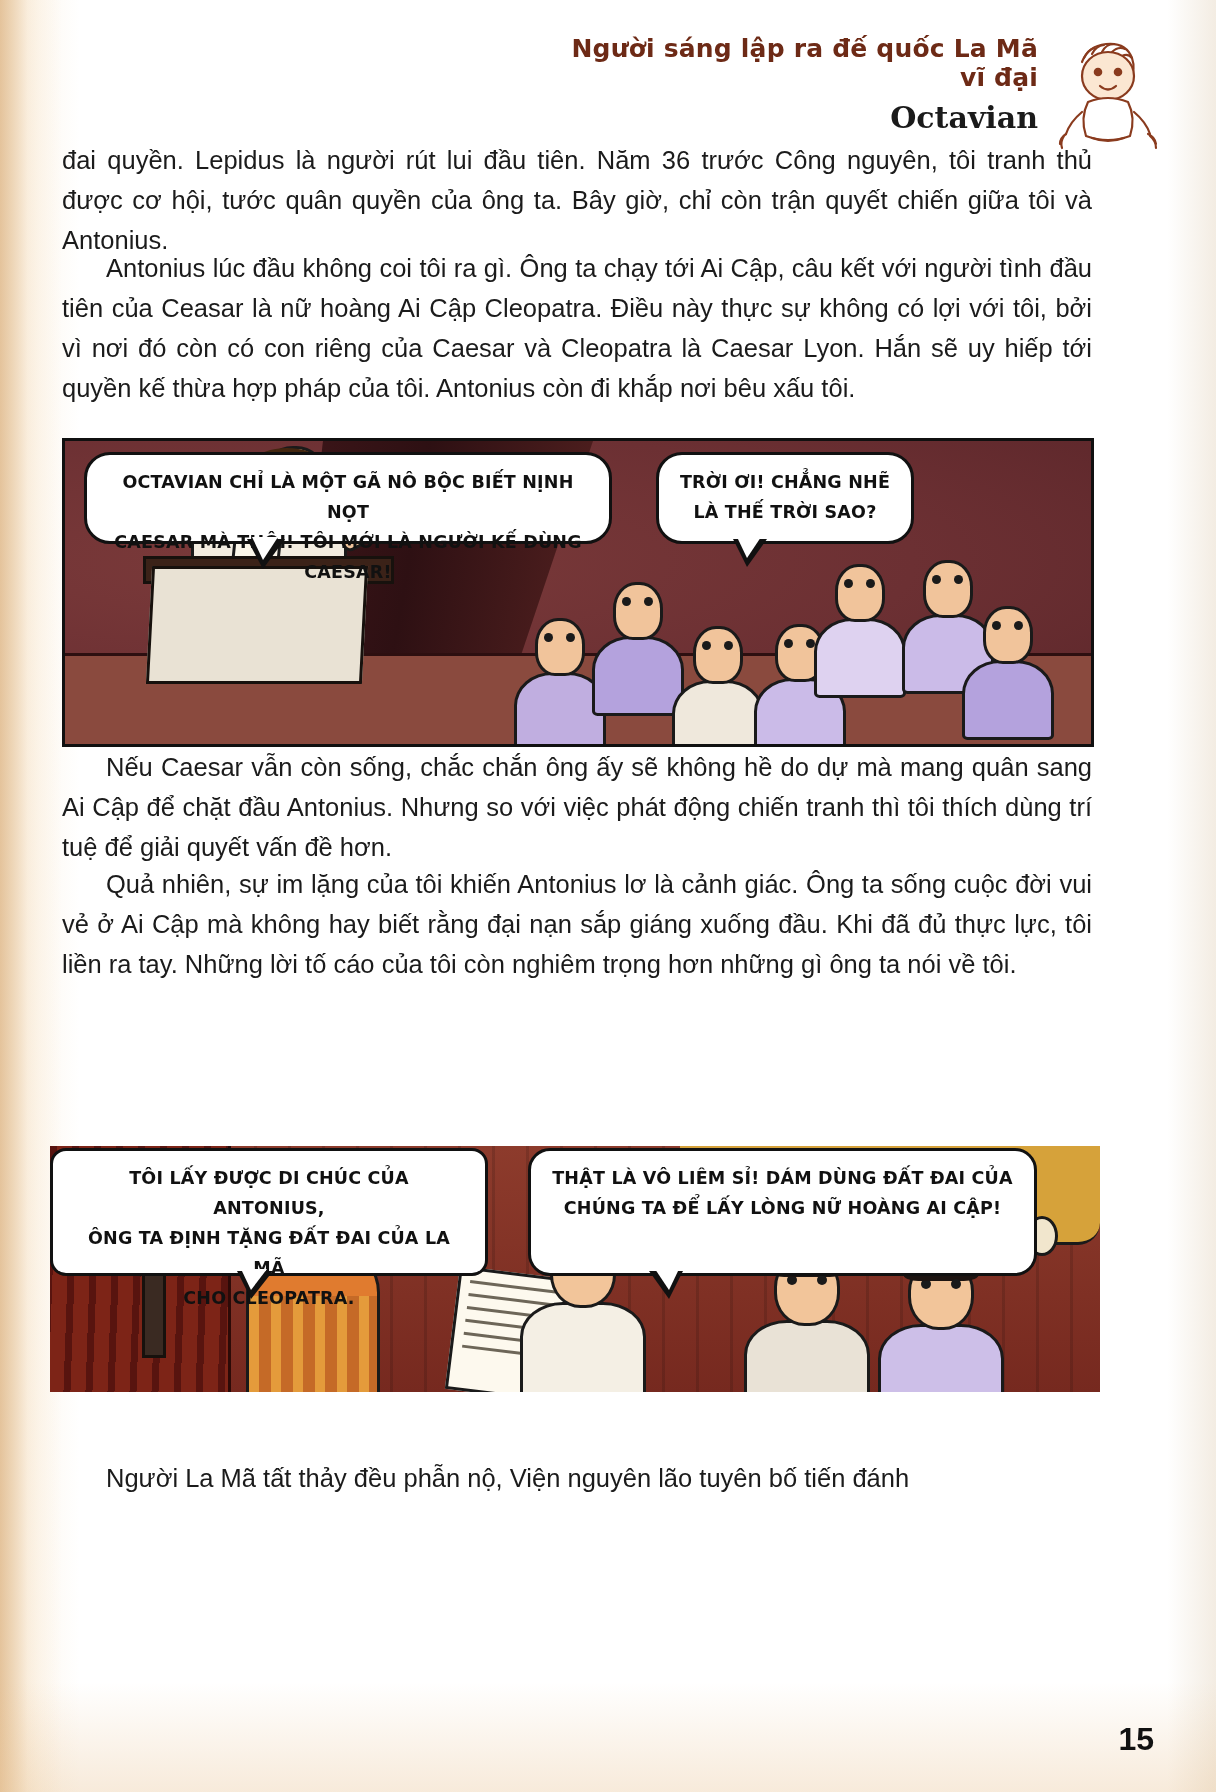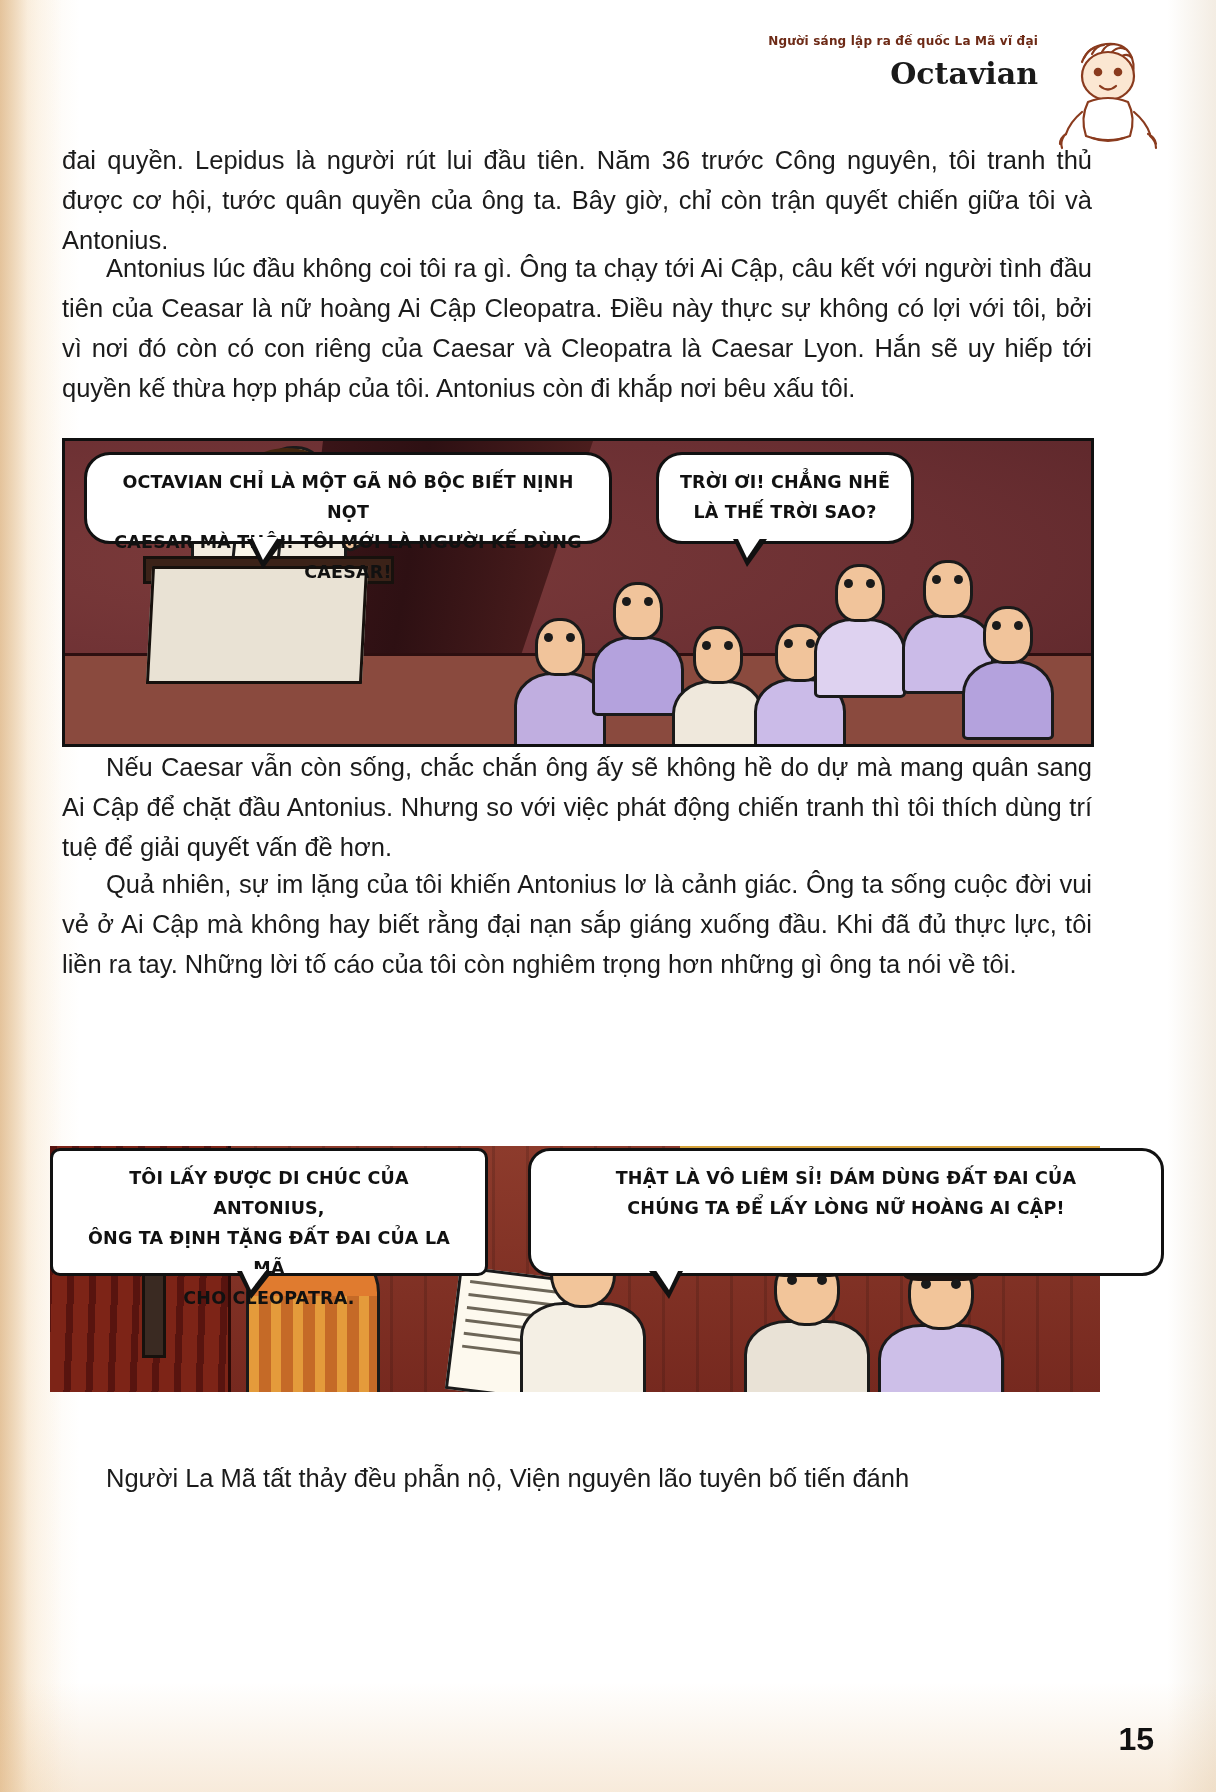--- a/index.html
+++ b/index.html
@@ -40,21 +40,21 @@
   .header {
     position: absolute;
     top: 34px;
     right: 58px;
     text-align: right;
     width: 620px;
   }
   .header-kicker {
     font-family: "DejaVu Sans", sans-serif;
     font-weight: bold;
-    font-size: 12px;
+    font-size: 25px;
     color: #6d2a16;
     letter-spacing: 0.2px;
     padding-right: 120px;
   }
   .header-title {
     font-family: "DejaVu Serif", serif;
     font-weight: bold;
     font-size: 30px;
     color: #1a1a1a;
     margin-top: 8px;
@@ -348,36 +348,36 @@
     border-top: 28px solid #111;
   }
   #b2 .tail::after {
     content:""; position:absolute; left:-10px; top:-30px;
     border-left: 10px solid transparent;
     border-right: 14px solid transparent;
     border-top: 21px solid #fff;
   }
   #b3 {
     left: 50px; top: 1148px; width: 438px; height: 128px;
-    border-radius: 10px;
+    border-radius: 16px;
   }
   #b3 .tail {
     left: 184px; bottom: -26px;
     border-left: 14px solid transparent;
     border-right: 22px solid transparent;
     border-top: 28px solid #111;
   }
   #b3 .tail::after {
     content:""; position:absolute; left:-10px; top:-30px;
     border-left: 10px solid transparent;
     border-right: 16px solid transparent;
     border-top: 21px solid #fff;
   }
   #b4 {
-    left: 528px; top: 1148px; width: 636px; height: 128px;
+    left: 528px; top: 1148px; width: 509px; height: 128px;
     border-radius: 22px;
   }
   #b4 .tail {
     left: 118px; bottom: -26px;
     border-left: 20px solid transparent;
     border-right: 14px solid transparent;
     border-top: 28px solid #111;
   }
   #b4 .tail::after {
     content:""; position:absolute; left:-14px; top:-30px;

